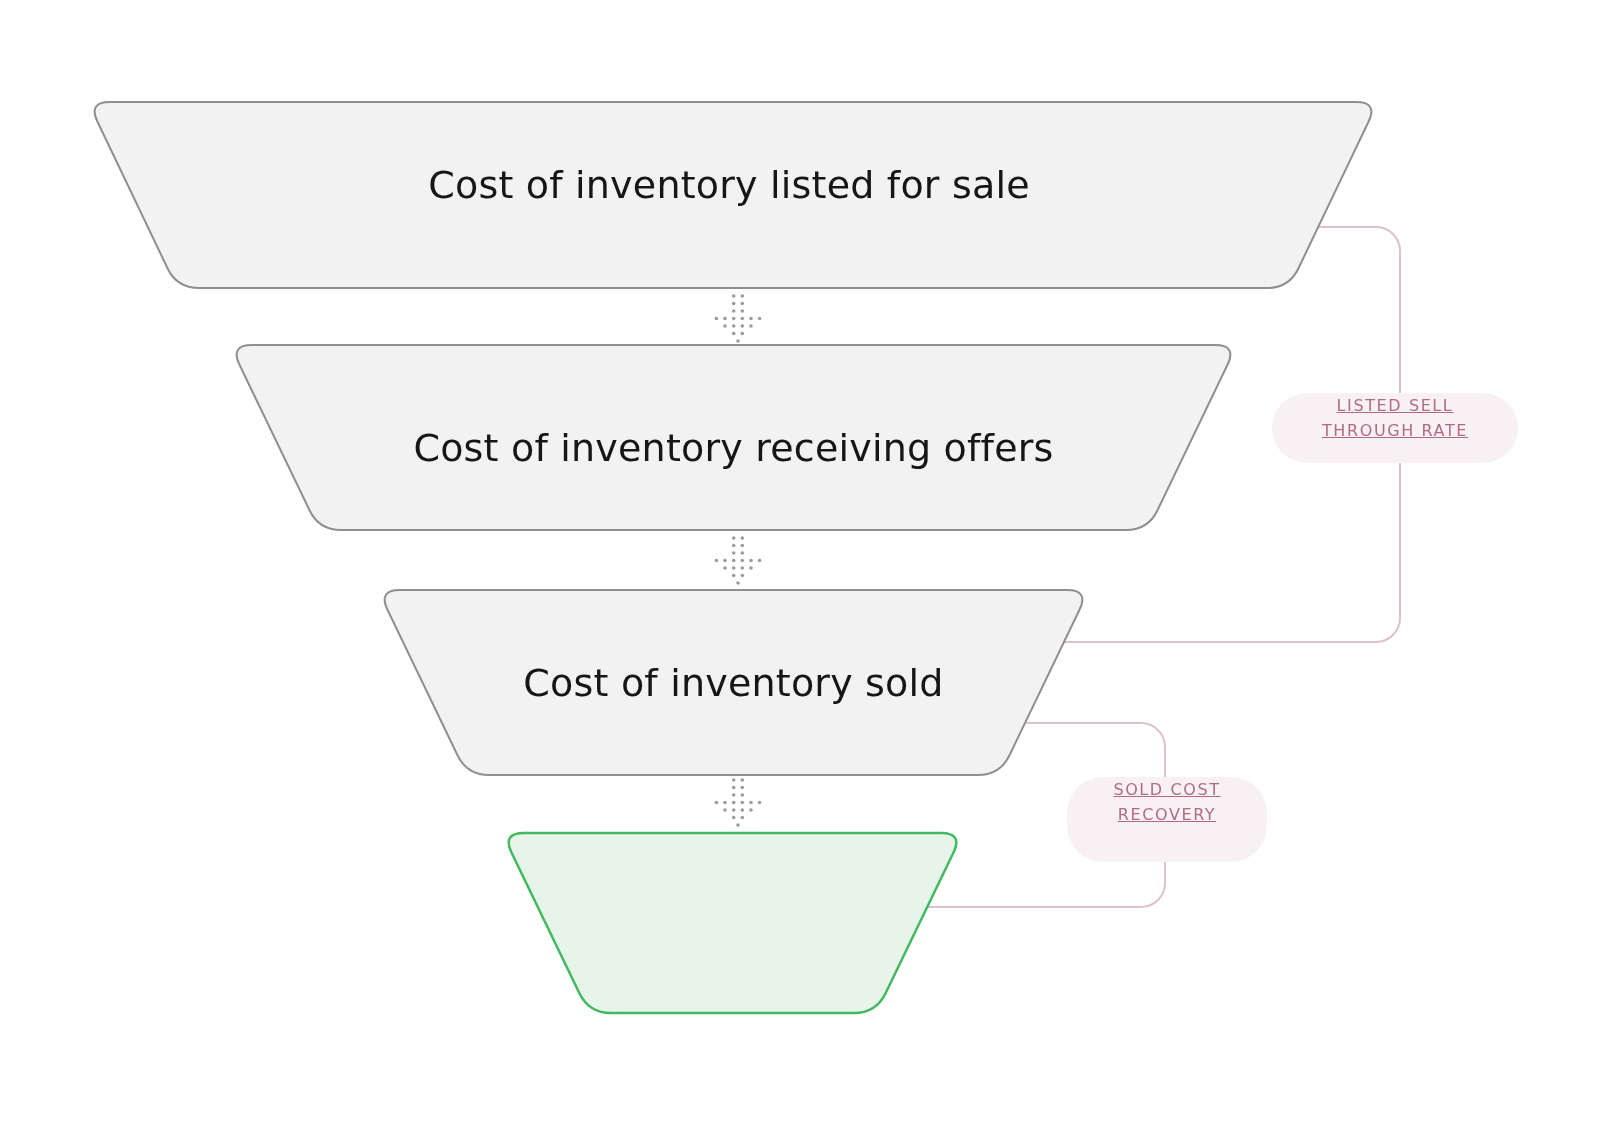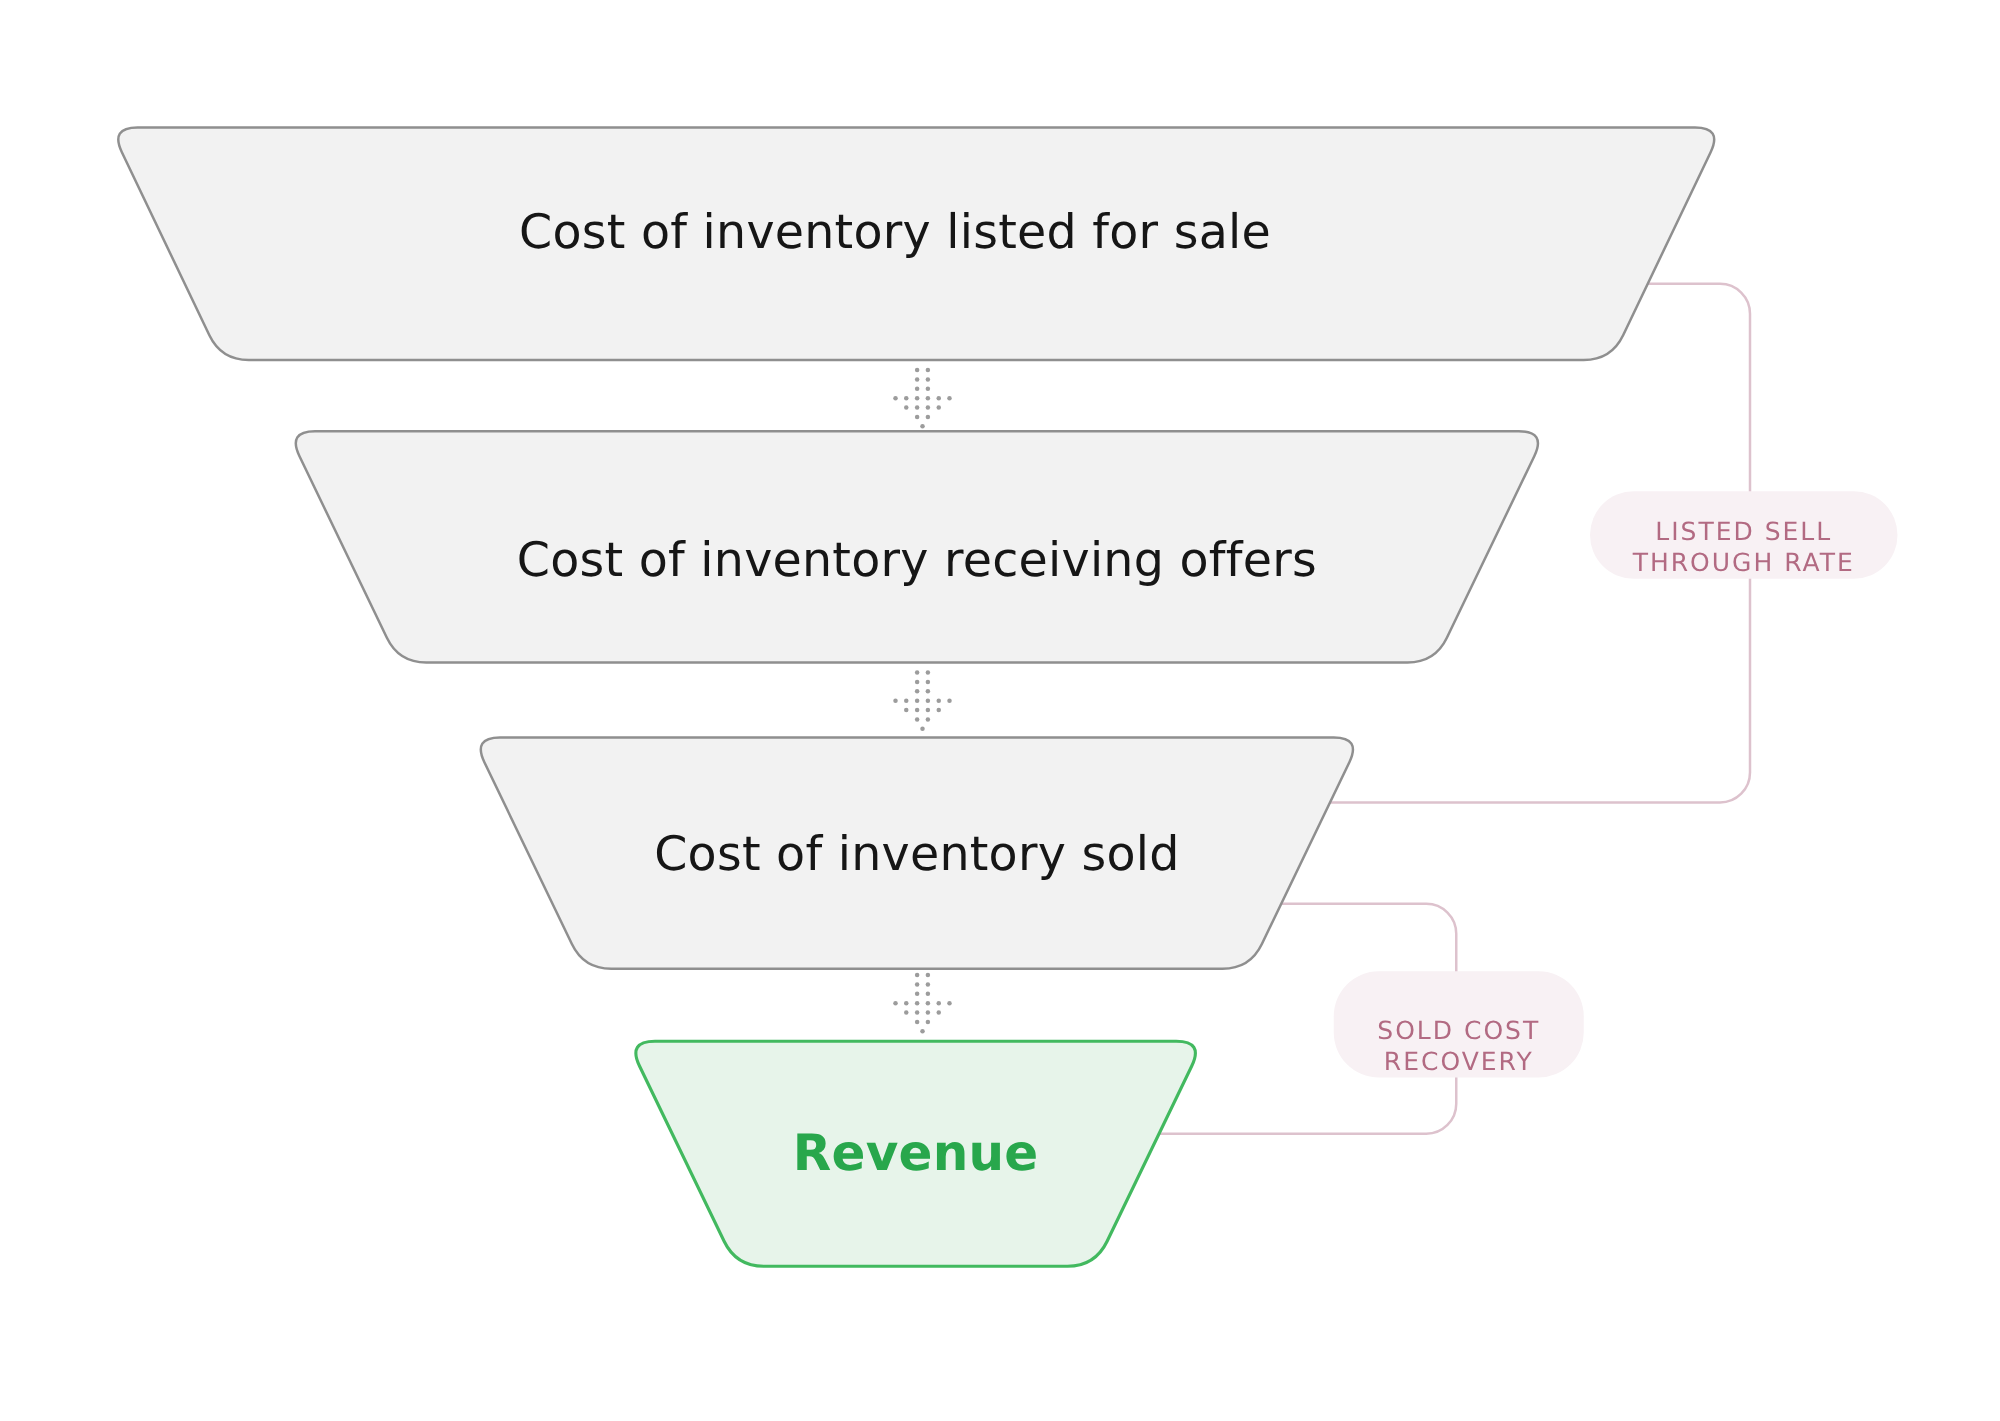--- a/index.html
+++ b/index.html
@@ -53,33 +53,34 @@
   .stage-label.revenue {
     font-size: 40px;
     font-weight: 700;
     color: var(--rev-text);
   }
   .pill {
     position: absolute;
     display: flex;
     flex-direction: column;
     align-items: center;
-    justify-content: flex-end;
+    justify-content: flex-start;
     background: var(--pill-bg);
     border-radius: 36px;
     color: var(--pill-text);
-    font-size: 20px;
+    font-size: 16px;
     letter-spacing: 1.6px;
     line-height: 25px;
     text-align: center;
     text-transform: uppercase;
+    text-decoration: underline;
   }
   .pill-1 { left: 1272px; top: 393px; width: 246px; height: 70px; }
   .pill-2 { left: 1067px; top: 777px; width: 200px; height: 85px; }
-  .label-0 { left: 71px;  top: 102px; width: 1290px; height: 166px; }
+  .label-0 { left: 84px;  top: 102px; width: 1290px; height: 166px; }
   .label-1 { left: 230px; top: 345px; width: 1007px; height: 205px; }
   .label-2 { left: 378px; top: 590px; width: 711px;  height: 185px; }
   .label-3 { left: 502px; top: 833px; width: 461px;  height: 180px; }
 </style>
 </head>
 <body>
 
 <div class="canvas">
 
   <svg class="shapes" width="1600" height="1137" viewBox="0 0 1600 1137">
@@ -159,23 +160,20 @@
 
   <div class="stage-label label-0">
     <span>Cost of inventory listed for sale</span>
   </div>
   <div class="stage-label label-1">
     <span>Cost of inventory receiving offers</span>
   </div>
   <div class="stage-label label-2">
     <span>Cost of inventory sold</span>
   </div>
-  <div class="stage-label revenue label-3">
-    <span>Revenue</span>
-  </div>
 
   <div class="pill pill-1">
     <span>LISTED SELL</span>
     <span>THROUGH RATE</span>
   </div>
   <div class="pill pill-2">
     <span>SOLD COST</span>
     <span>RECOVERY</span>
   </div>
 

